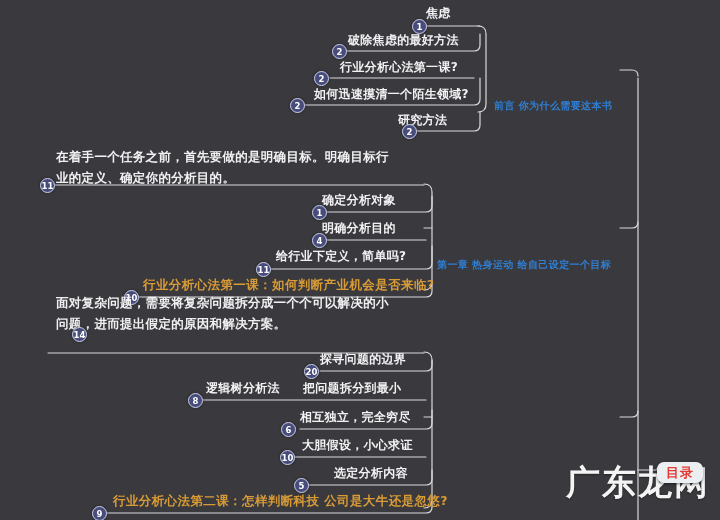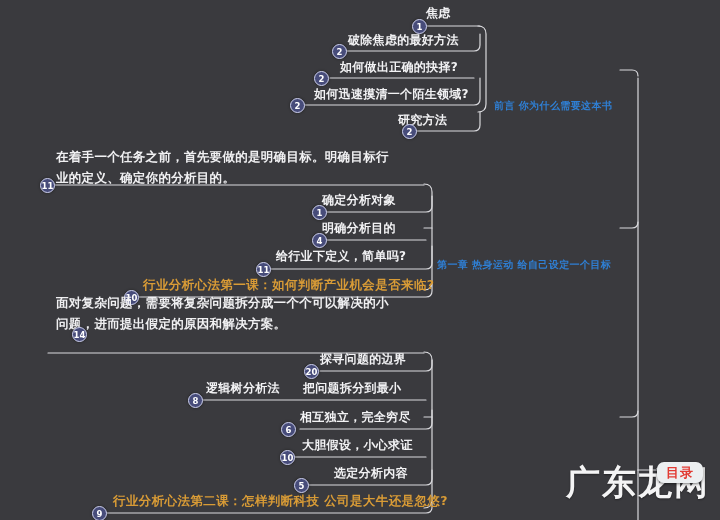--- a/index.html
+++ b/index.html
@@ -106,21 +106,21 @@
   </svg>
 
   <div class="chapter" style="left:494px;top:62px;">前言 你为什么需要这本书</div>
 
   <div class="node node-text" style="left:426px;top:5px;">焦虑</div>
   <div class="badge" style="left:412px;top:19px;">1</div>
 
   <div class="node node-text" style="left:348px;top:32px;">破除焦虑的最好方法</div>
   <div class="badge" style="left:332px;top:44px;">2</div>
 
-  <div class="node node-text" style="left:340px;top:59px;">如何做出正确的抉择?</div>
+  <div class="node node-text" style="left:340px;top:59px;">行业分析心法第一课?</div>
   <div class="badge" style="left:314px;top:71px;">2</div>
 
   <div class="node node-text" style="left:314px;top:86px;">如何迅速摸清一个陌生领域?</div>
   <div class="badge" style="left:290px;top:98px;">2</div>
 
   <div class="node node-text" style="left:398px;top:112px;">研究方法</div>
   <div class="badge" style="left:402px;top:124px;">2</div>
 
   <div class="chapter" style="left:437px;top:221px;">第一章 热身运动 给自己设定一个目标</div>
 

